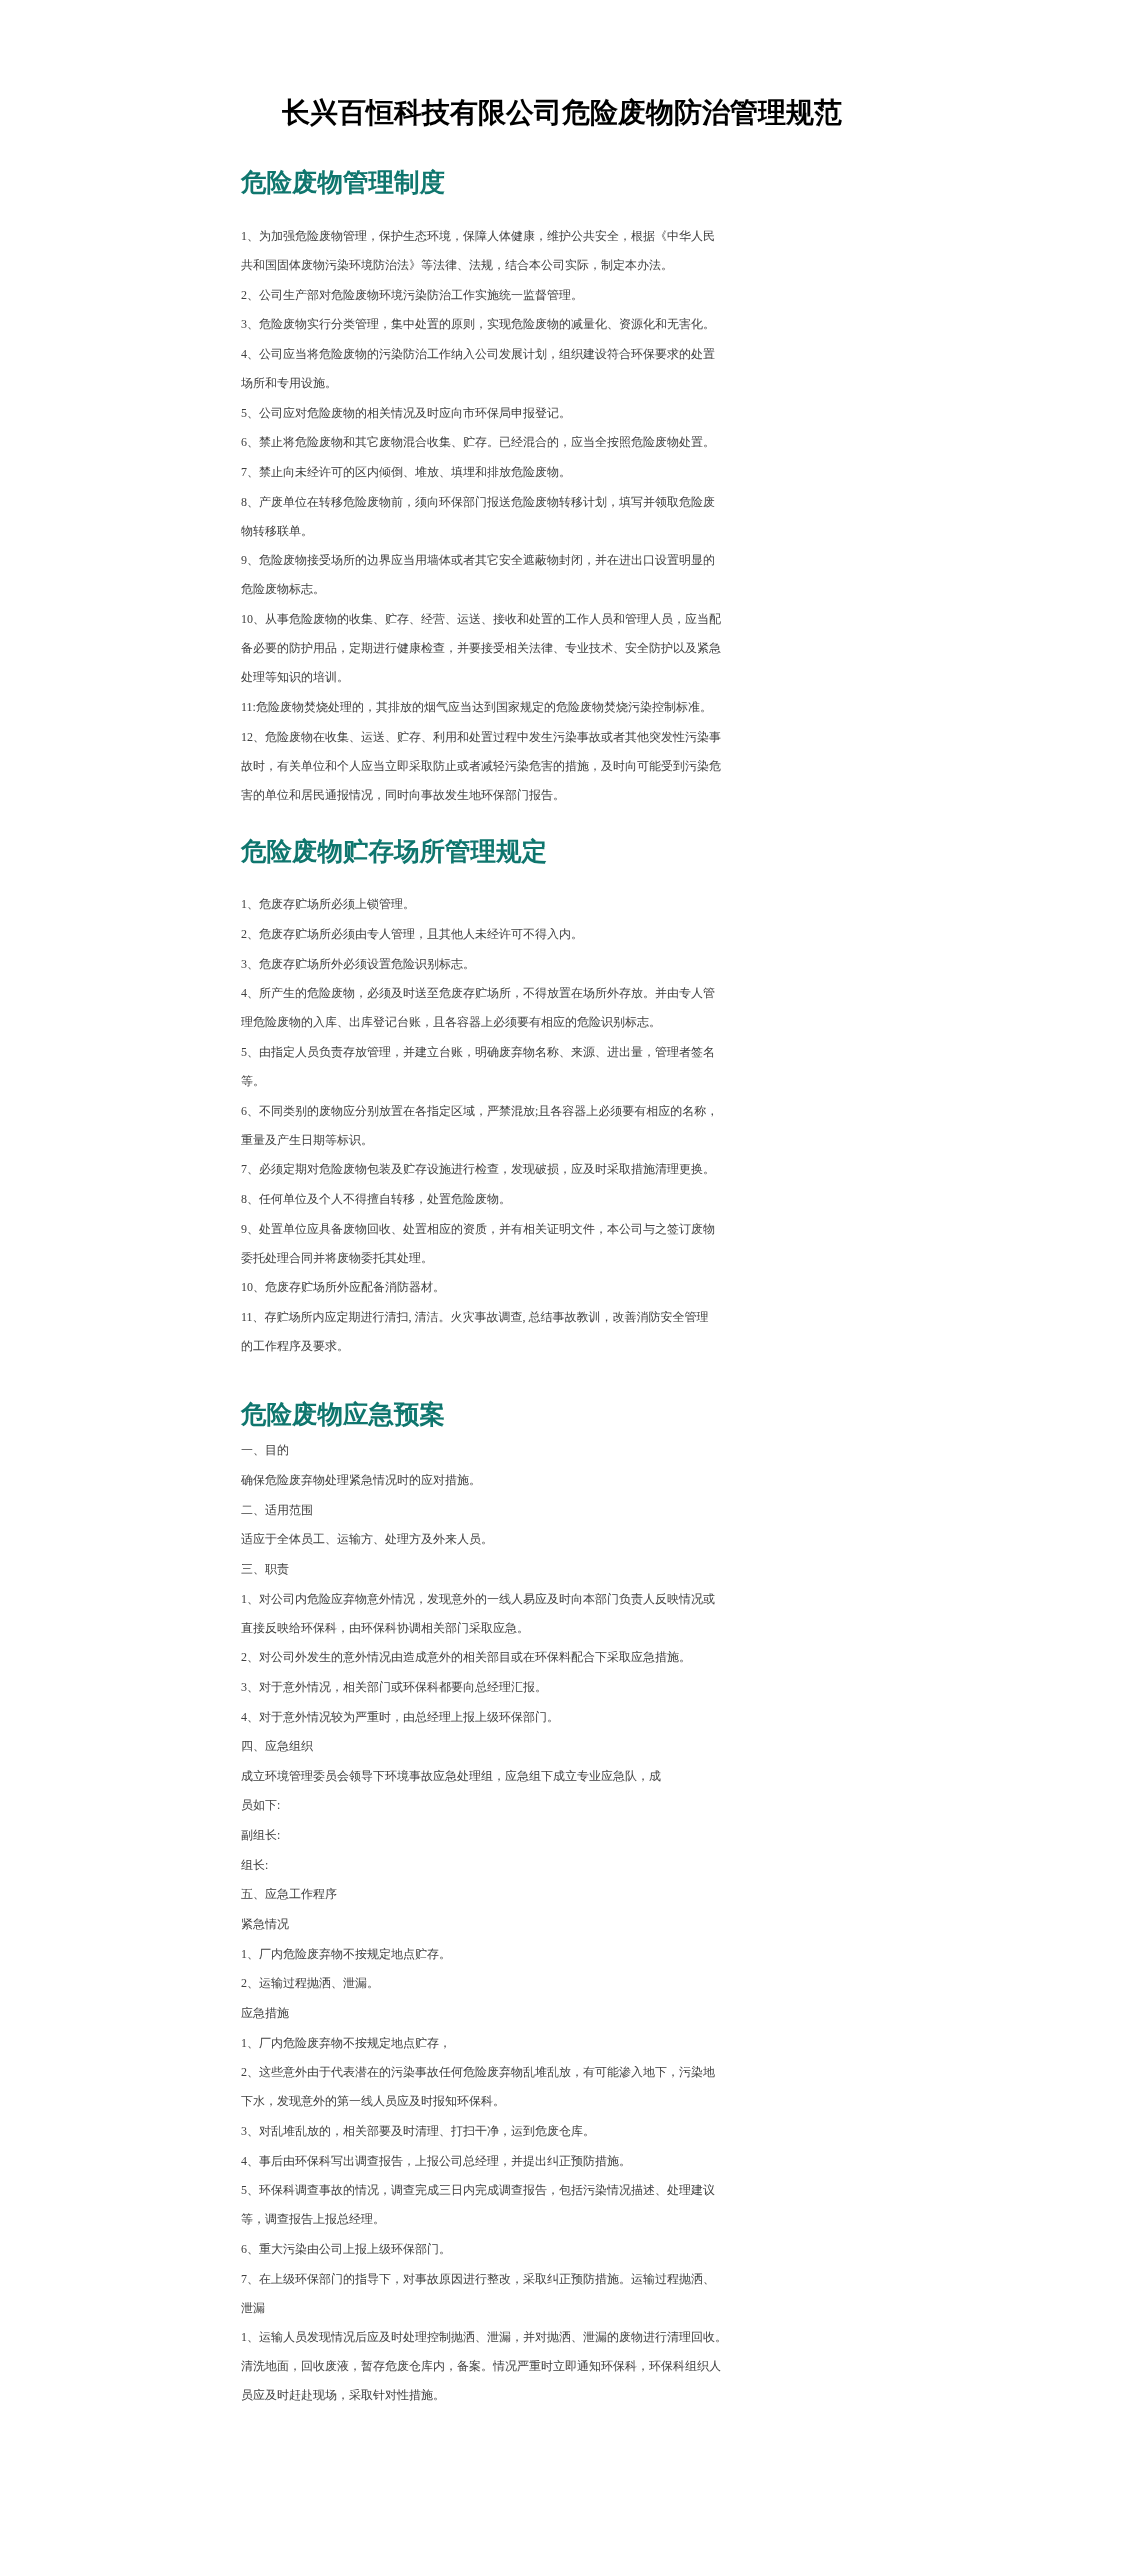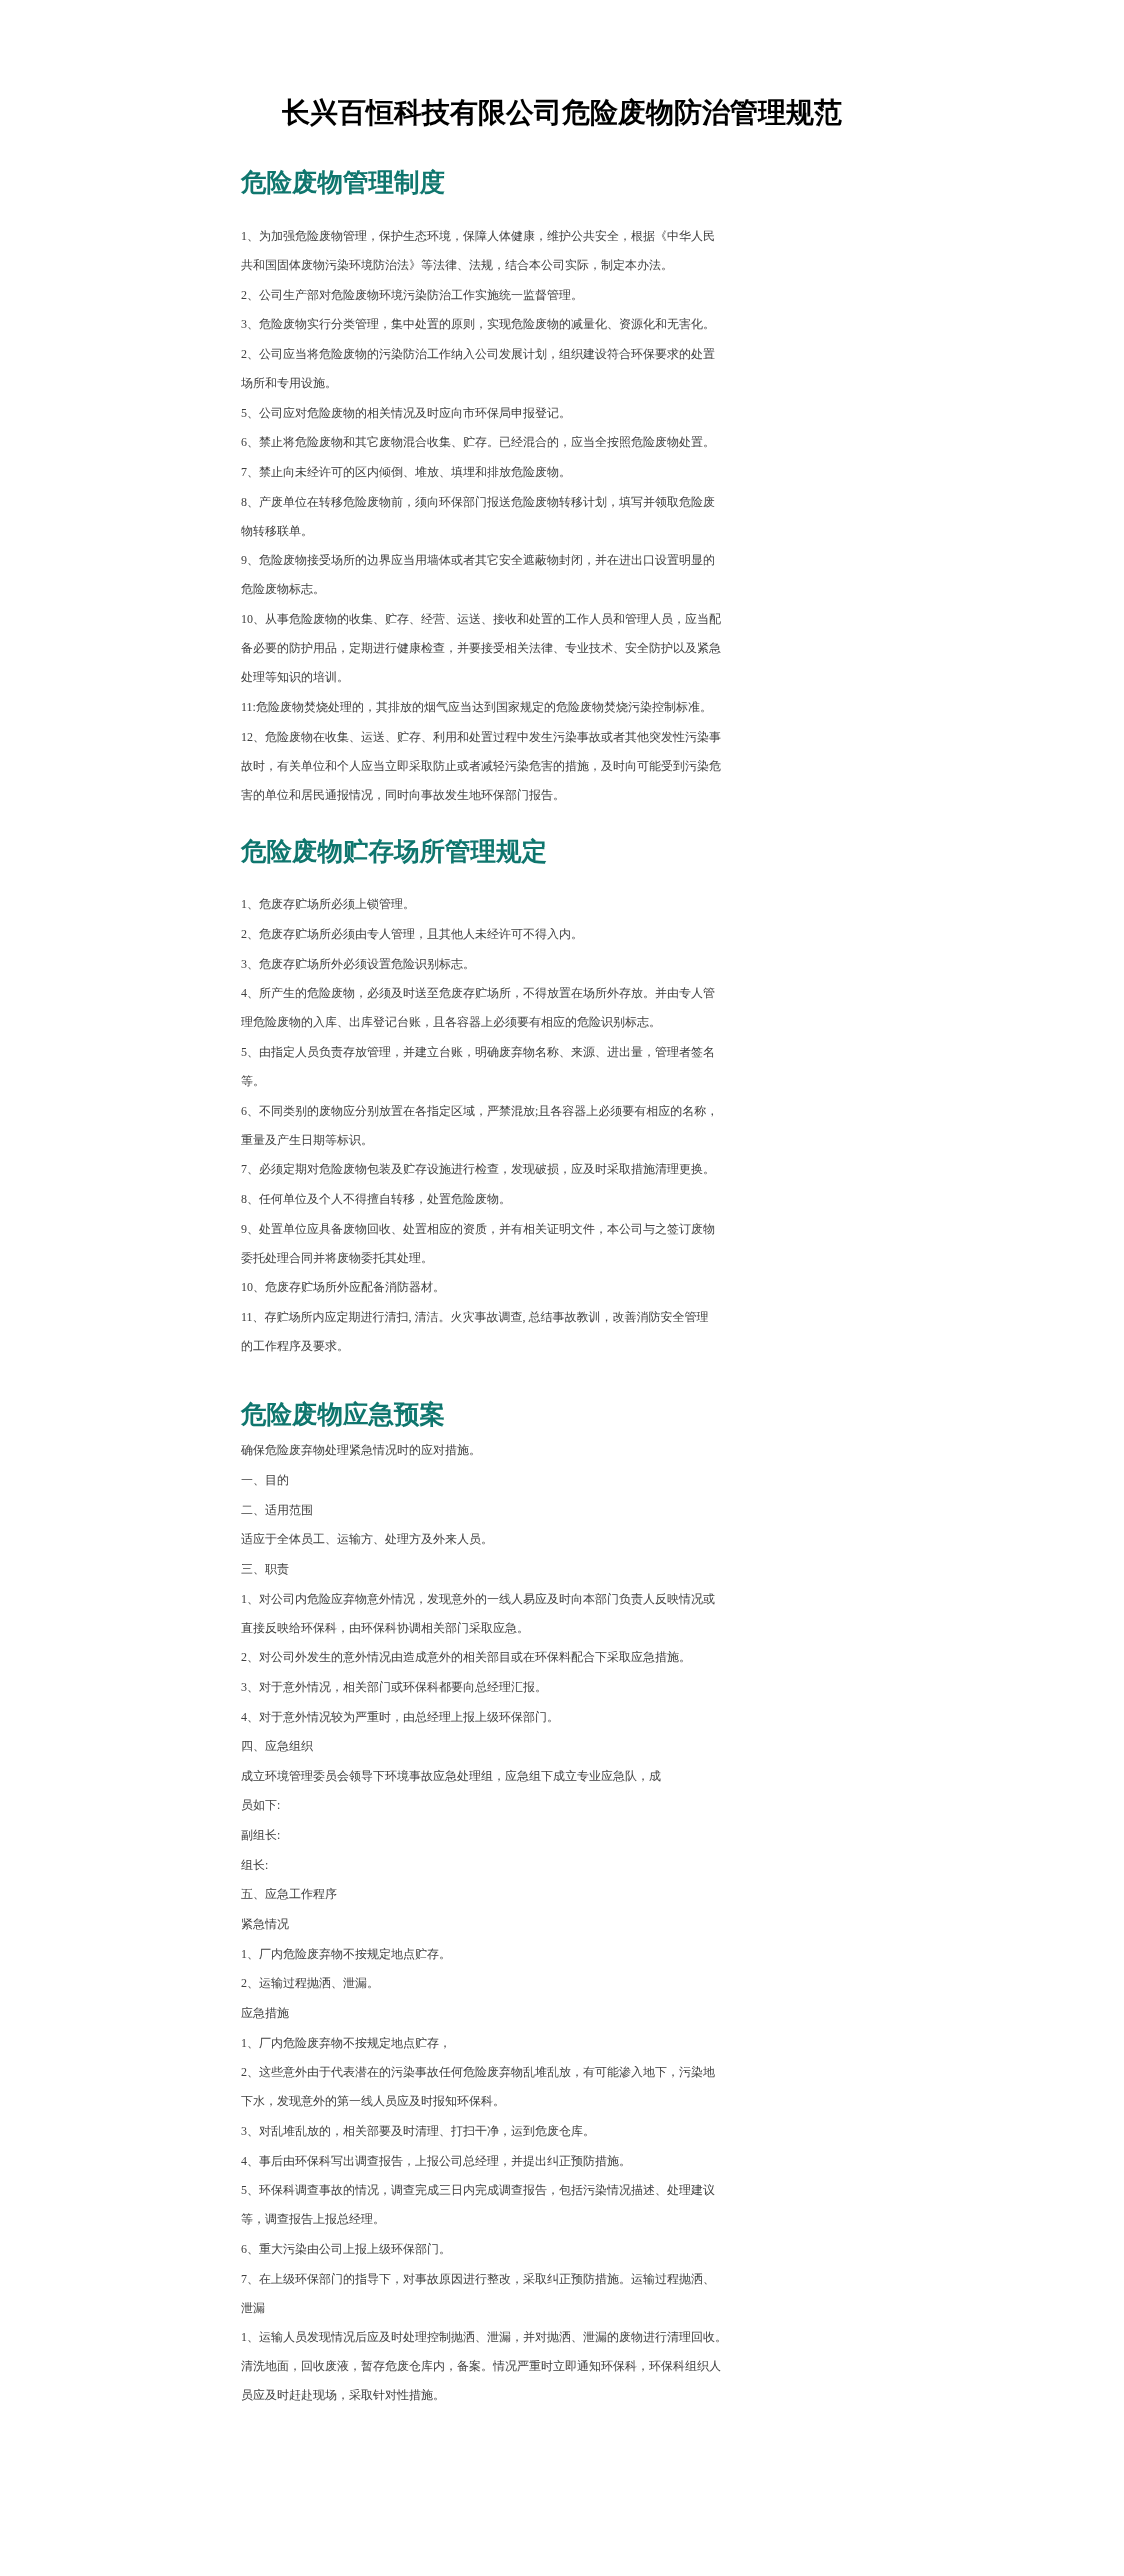--- a/index.html
+++ b/index.html
@@ -55,21 +55,21 @@
 
 <div class="page">
   <h1 class="doc-title">长兴百恒科技有限公司危险废物防治管理规范</h1>
   <div class="content" id="sections-container">
       <div class="section">
         <h2 class="section-heading">危险废物管理制度</h2>
         <p class="para">1、为加强危险废物管理，保护生态环境，保障人体健康，维护公共安全，根据《中华人民
 共和国固体废物污染环境防治法》等法律、法规，结合本公司实际，制定本办法。</p>
         <p class="para">2、公司生产部对危险废物环境污染防治工作实施统一监督管理。</p>
         <p class="para">3、危险废物实行分类管理，集中处置的原则，实现危险废物的减量化、资源化和无害化。</p>
-        <p class="para">2、公司应当将危险废物的污染防治工作纳入公司发展计划，组织建设符合环保要求的处置
+        <p class="para">4、公司应当将危险废物的污染防治工作纳入公司发展计划，组织建设符合环保要求的处置
 场所和专用设施。</p>
         <p class="para">5、公司应对危险废物的相关情况及时应向市环保局申报登记。</p>
         <p class="para">6、禁止将危险废物和其它废物混合收集、贮存。已经混合的，应当全按照危险废物处置。</p>
         <p class="para">7、禁止向未经许可的区内倾倒、堆放、填埋和排放危险废物。</p>
         <p class="para">8、产废单位在转移危险废物前，须向环保部门报送危险废物转移计划，填写并领取危险废
 物转移联单。</p>
         <p class="para">9、危险废物接受场所的边界应当用墙体或者其它安全遮蔽物封闭，并在进出口设置明显的
 危险废物标志。</p>
         <p class="para">10、从事危险废物的收集、贮存、经营、运送、接收和处置的工作人员和管理人员，应当配
 备必要的防护用品，定期进行健康检查，并要接受相关法律、专业技术、安全防护以及紧急
@@ -93,22 +93,22 @@
         <p class="para">7、必须定期对危险废物包装及贮存设施进行检查，发现破损，应及时采取措施清理更换。</p>
         <p class="para">8、任何单位及个人不得擅自转移，处置危险废物。</p>
         <p class="para">9、处置单位应具备废物回收、处置相应的资质，并有相关证明文件，本公司与之签订废物
 委托处理合同并将废物委托其处理。</p>
         <p class="para">10、危废存贮场所外应配备消防器材。</p>
         <p class="para">11、存贮场所内应定期进行清扫, 清洁。火灾事故调查, 总结事故教训，改善消防安全管理
 的工作程序及要求。</p>
       </div>
       <div class="section compact">
         <h2 class="section-heading">危险废物应急预案</h2>
+        <p class="para">一、目的</p>
         <p class="para">确保危险废弃物处理紧急情况时的应对措施。</p>
-        <p class="para">一、目的</p>
         <p class="para">二、适用范围</p>
         <p class="para">适应于全体员工、运输方、处理方及外来人员。</p>
         <p class="para">三、职责</p>
         <p class="para">1、对公司内危险应弃物意外情况，发现意外的一线人易应及时向本部门负责人反映情况或
 直接反映给环保科，由环保科协调相关部门采取应急。</p>
         <p class="para">2、对公司外发生的意外情况由造成意外的相关部目或在环保料配合下采取应急措施。</p>
         <p class="para">3、对于意外情况，相关部门或环保科都要向总经理汇报。</p>
         <p class="para">4、对于意外情况较为严重时，由总经理上报上级环保部门。</p>
         <p class="para">四、应急组织</p>
         <p class="para">成立环境管理委员会领导下环境事故应急处理组，应急组下成立专业应急队，成

